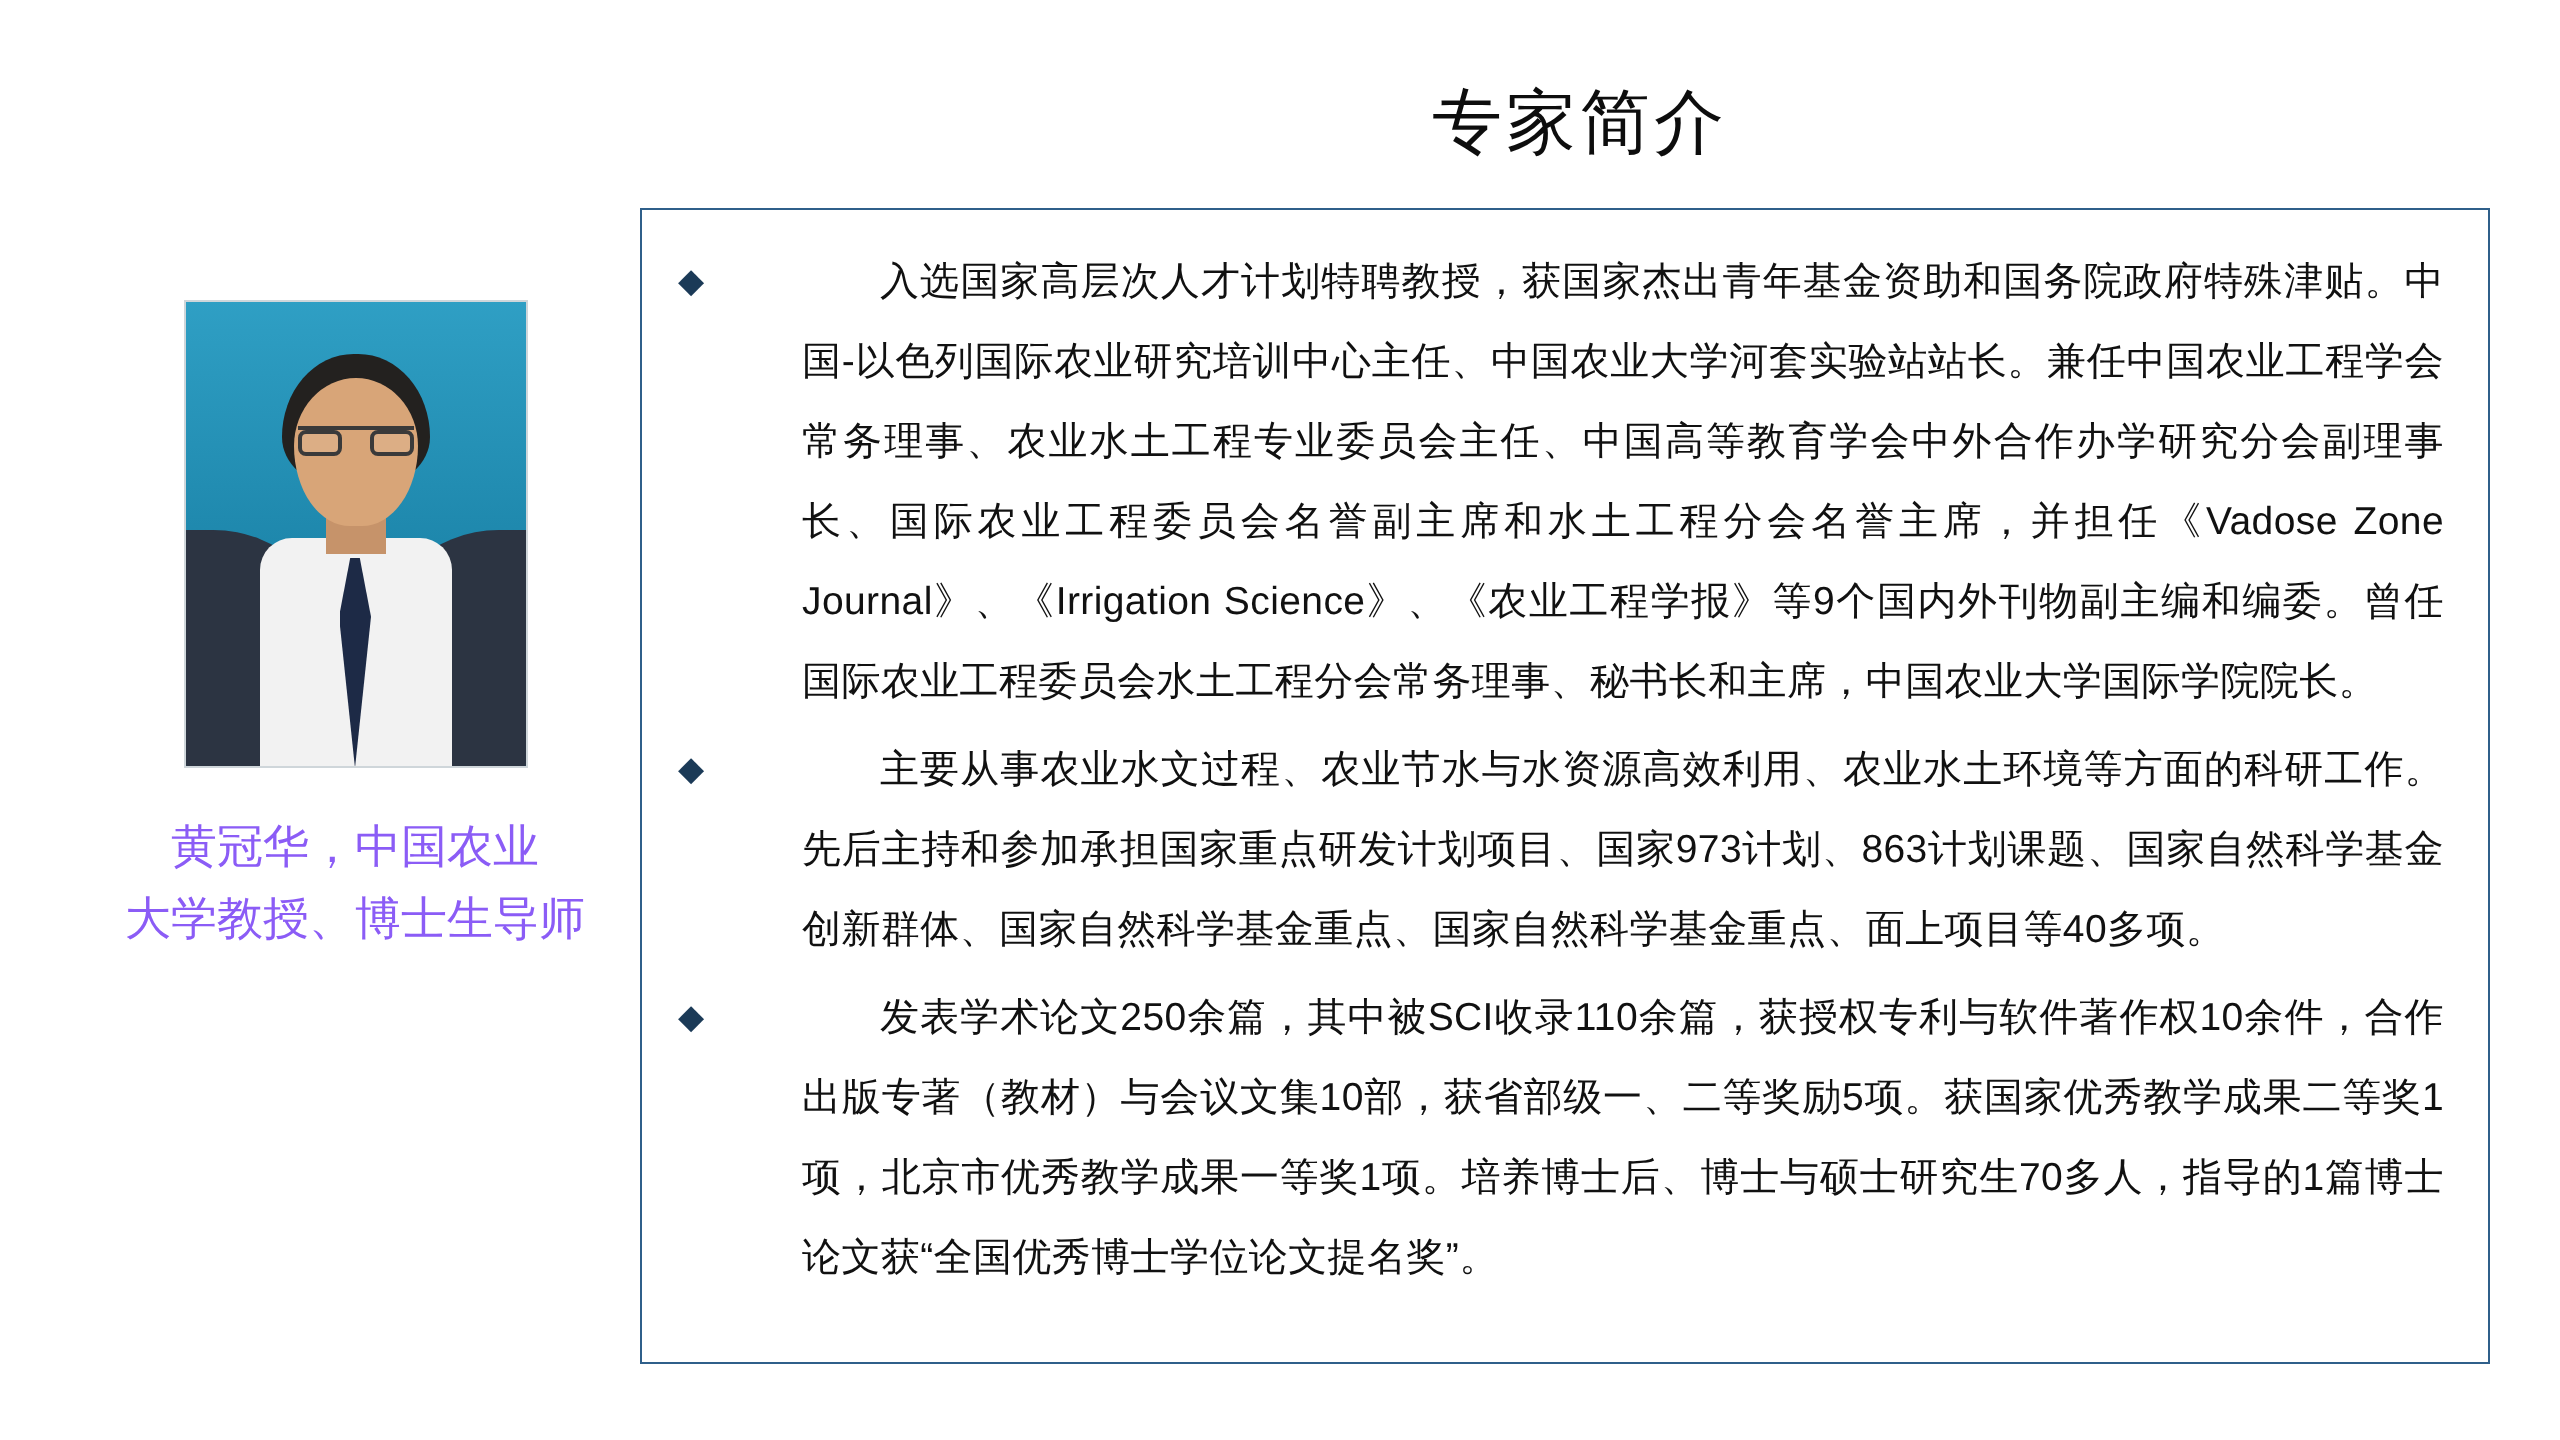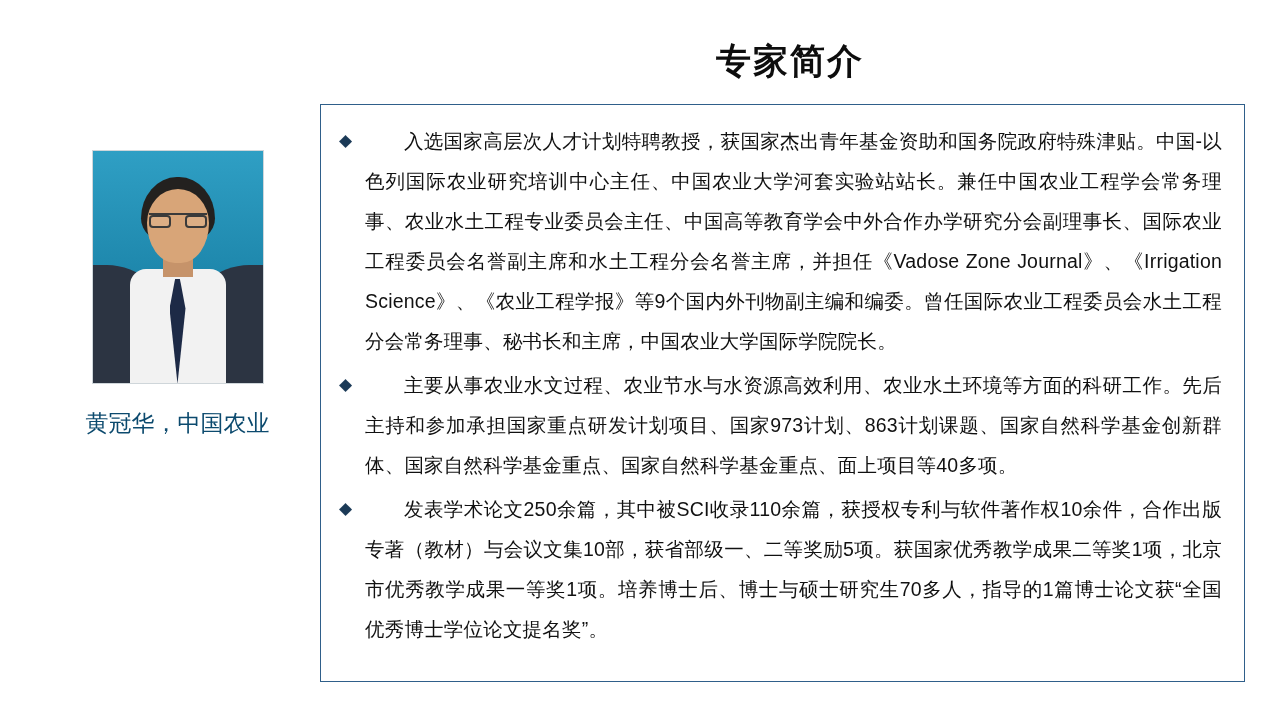--- a/index.html
+++ b/index.html
@@ -23,21 +23,21 @@
   }
 
   
   .slide-title {
     position: absolute;
     left: 320px;
     top: 38px;
     width: 940px;
     text-align: center;
     font-size: 35px;
-    font-weight: bold;
+    font-weight: normal;
     letter-spacing: 2px;
     color: #0d0d0d;
   }
 
   
   .left-col {
     position: absolute;
     left: 40px;
     top: 150px;
     width: 275px;
@@ -135,21 +135,21 @@
     width: 16px;
     height: 105px;
     background: #1d2a46;
     clip-path: polygon(35% 0, 65% 0, 100% 28%, 50% 100%, 0 28%);
   }
 
   .caption {
     margin-top: 22px;
     font-size: 23px;
     line-height: 1.55;
-    color: #0c4a6e;
+    color: #8b5cf6;
   }
   .caption div { white-space: nowrap; }
 
   
   .text-box {
     position: absolute;
     left: 320px;
     top: 104px;
     width: 925px;
     height: 578px;
@@ -174,20 +174,21 @@
   }
   .para-text {
     flex: 1 1 auto;
     font-size: 19.5px;
     line-height: 40px;
     text-align: justify;
     text-justify: inter-ideograph;
     text-indent: 2em;
     color: #111111;
     letter-spacing: 0.2px;
+    margin-left: 36px;
   }
 </style>
 </head>
 <body>
 
 <div class="slide">
 
   <div class="slide-title">专家简介</div>
 
   <div class="left-col">
@@ -196,20 +197,21 @@
       <div class="suit-right"></div>
       <div class="shirt"></div>
       <div class="tie"></div>
       <div class="neck"></div>
       <div class="hair"></div>
       <div class="face"></div>
       <div class="glasses"></div>
     </div>
     <div class="caption">
       <div>黄冠华，中国农业</div>
+      <div>大学教授、博士生导师</div>
     </div>
   </div>
 
   <div class="text-box">
 
     <div class="para">
       <span class="bullet">◆</span>
       <span class="para-text">入选国家高层次人才计划特聘教授，获国家杰出青年基金资助和国务院政府特殊津贴。中国-以色列国际农业研究培训中心主任、中国农业大学河套实验站站长。兼任中国农业工程学会常务理事、农业水土工程专业委员会主任、中国高等教育学会中外合作办学研究分会副理事长、国际农业工程委员会名誉副主席和水土工程分会名誉主席，并担任《Vadose Zone Journal》、《Irrigation Science》、《农业工程学报》等9个国内外刊物副主编和编委。曾任国际农业工程委员会水土工程分会常务理事、秘书长和主席，中国农业大学国际学院院长。</span>
     </div>
 

